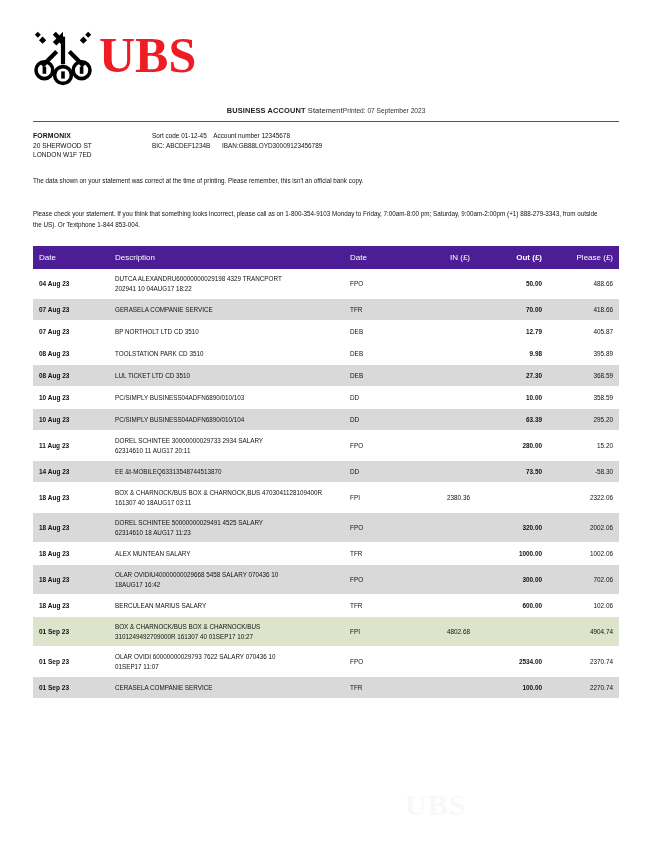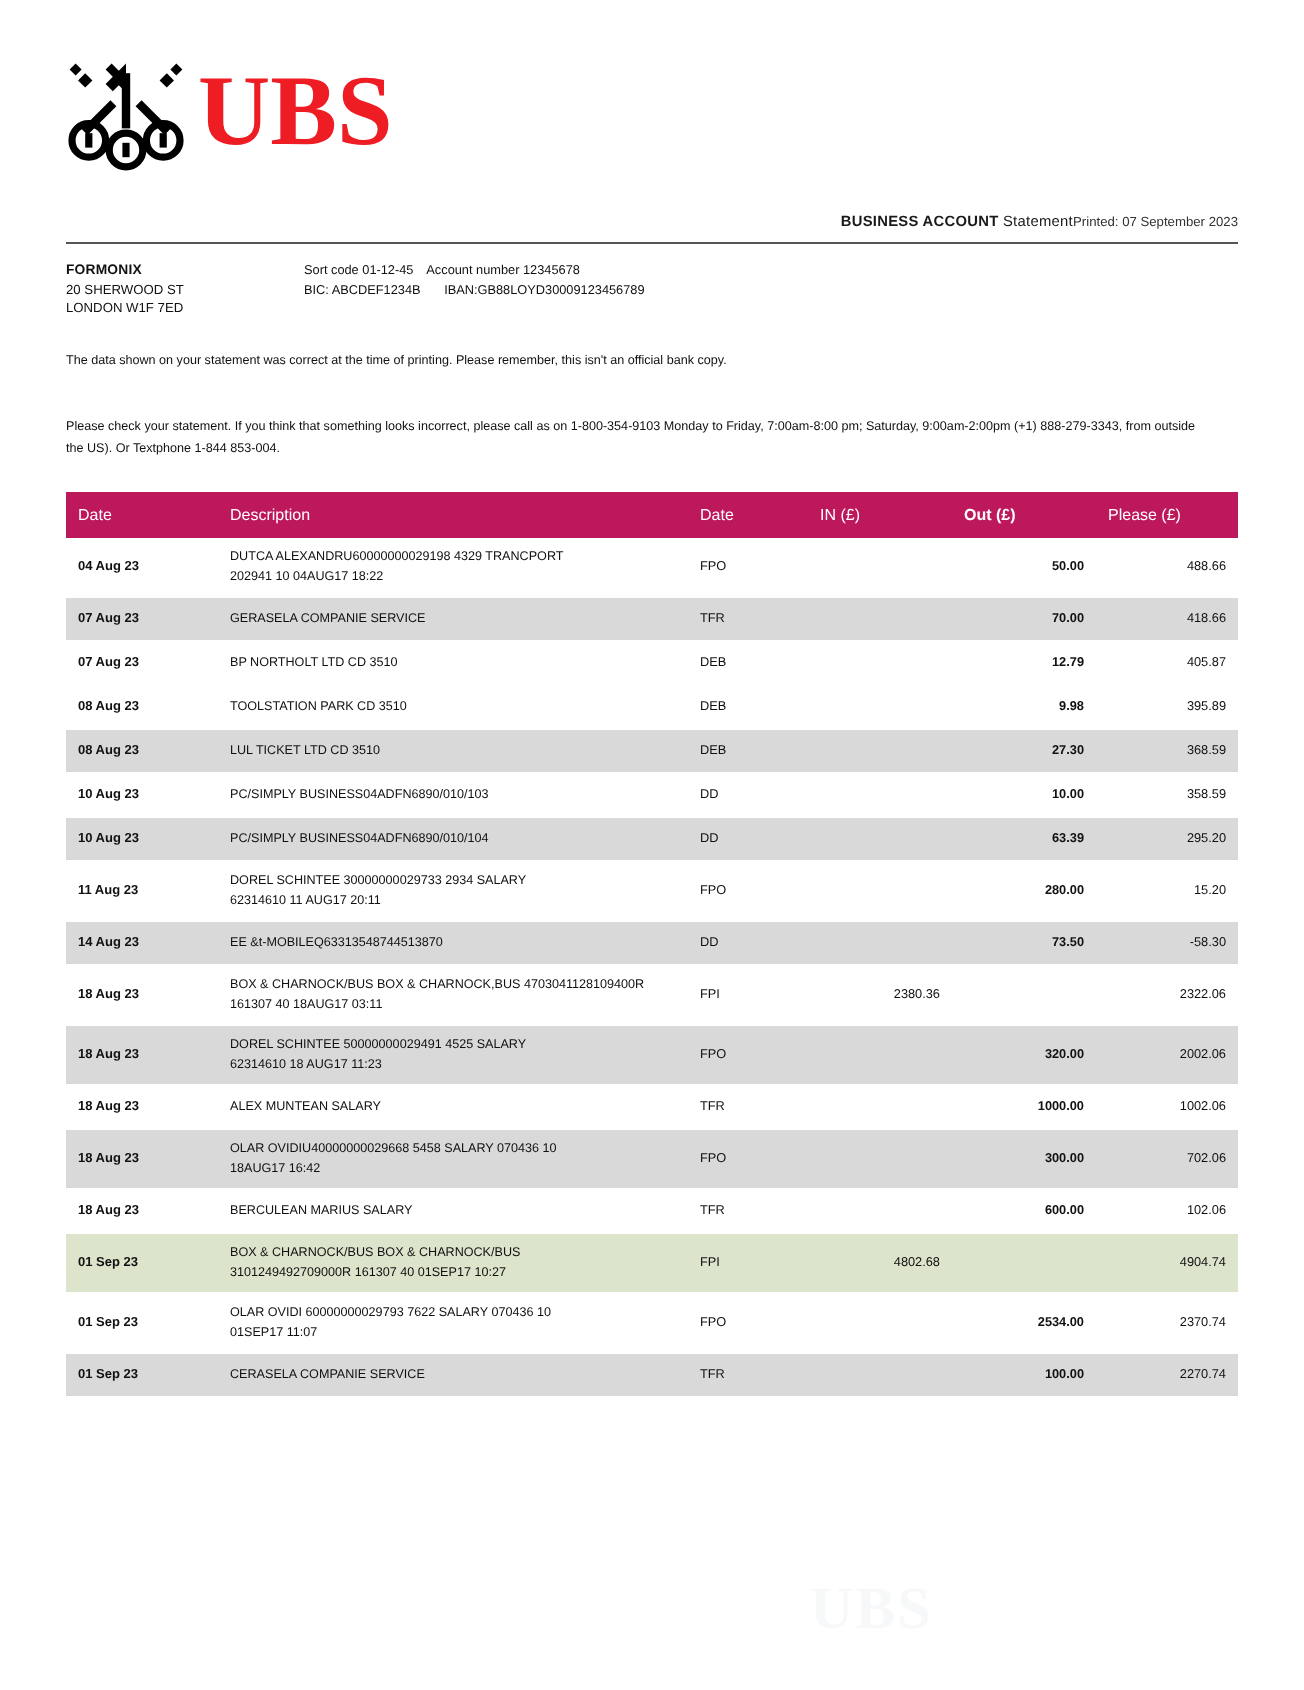--- a/index.html
+++ b/index.html
@@ -50,21 +50,21 @@
     margin-top: -4px;
   }
 
   
   .title-line {
     position: absolute;
     left: 33px;
     top: 106px;
     width: 586px;
     display: flex;
-    justify-content: flex-end;
+    justify-content: center;
     align-items: baseline;
   }
   .stmt-title {
     font-size: 7.4px;
     font-weight: bold;
     letter-spacing: 0.15px;
   }
   .stmt-title .light {
     font-weight: normal;
   }
@@ -129,37 +129,37 @@
 
   
   .table {
     position: absolute;
     left: 33px;
     top: 246px;
     width: 586px;
   }
   .thead {
     display: flex;
-    background: #be185d;
+    background: #4c1d95;
     color: #ffffff;
     height: 23px;
     align-items: center;
     font-size: 8px;
     font-weight: normal;
   }
   .thead .cell { padding: 0 6px; }
 
   .col-date      { width: 76px; flex: 0 0 76px; }
   .col-desc      { width: 235px; flex: 0 0 235px; }
   .col-type      { width: 60px; flex: 0 0 60px; }
   .col-in        { width: 72px; flex: 0 0 72px; text-align: right; }
   .col-out       { width: 72px; flex: 0 0 72px; text-align: right; font-weight: bold; }
   .col-balance   { width: 71px; flex: 0 0 71px; text-align: right; }
 
-  .thead .col-in, .thead .col-out, .thead .col-balance { text-align: left; }
+  .thead .col-in, .thead .col-out, .thead .col-balance { text-align: right; }
 
   .row {
     display: flex;
     align-items: center;
     min-height: 22px;
     font-size: 6.3px;
     color: #111;
     border-bottom: 1px solid #ffffff;
   }
   .row.alt { background: #D9D9D9; }

